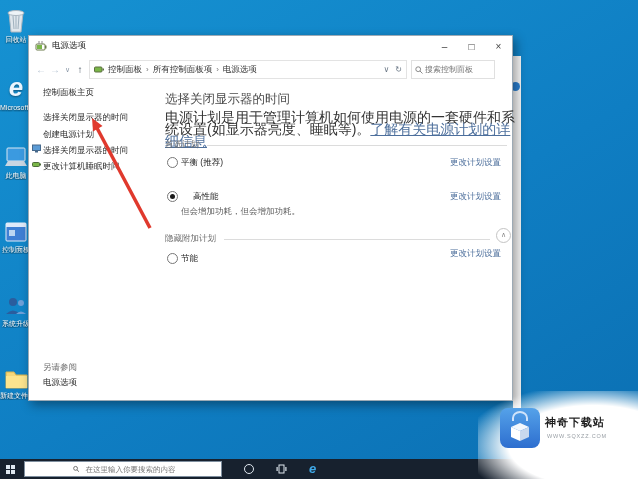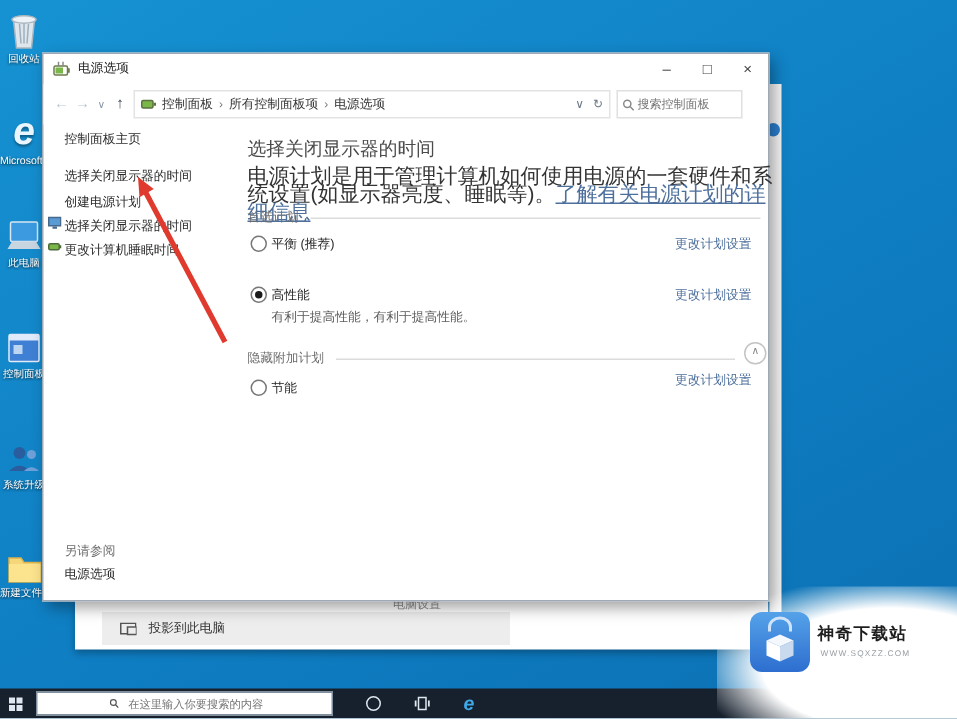--- a/index.html
+++ b/index.html
@@ -140,32 +140,20 @@
   <div class="dicon" style="top:368px;">
     <svg width="25" height="22" viewBox="0 0 25 22">
       <path d="M2 4 L10 4 L12 7 L23 7 L23 20 L2 20 Z" fill="#f5d77a" stroke="#d9b44f"></path>
       <rect x="2" y="8" width="21" height="12" fill="#fce48e"></rect>
     </svg>
     <span class="dlabel">新建文件夹</span>
   </div>
 
   <div class="right-strip"></div>
   <div class="blue-dot"></div>
-  <div class="settings-strip">
-    <div class="partial-text">
-        <i>电脑设置</i>
-      </div>
-    <div class="settings-row">
-      <svg width="11" height="9" viewBox="0 0 11 9">
-        <rect x="0.5" y="0.5" width="10" height="7" fill="none" stroke="#555"></rect>
-        <rect x="5" y="3" width="6" height="5" fill="#ededed" stroke="#555"></rect>
-      </svg>
-      <span>投影到此电脑</span>
-    </div>
-  </div>
 
   <div class="win">
 
     <div class="titlebar">
       <svg class="ticon" width="12" height="11" viewBox="0 0 12 11">
         <rect x="1" y="3" width="9" height="6" rx="1" fill="#fff" stroke="#6b7b4a"></rect>
         <rect x="2" y="4" width="5" height="4" fill="#7ab648"></rect>
         <rect x="10" y="4.5" width="1.5" height="3" fill="#6b7b4a"></rect>
         <path d="M4 0 L4 3 M7 0 L7 3" stroke="#888"></path>
       </svg>
@@ -226,23 +214,23 @@
     <div class="group-head" style="top:103px;">
       <b>首选计划</b>
         <i></i>
     </div>
 
     <span class="radio" style="left:138px;top:121px;"></span>
     <span class="plan-name" style="top:121px;">平衡 (推荐)</span>
     <span class="plan-link" style="top:121px;">更改计划设置</span>
 
     <span class="radio on" style="left:138px;top:155px;"></span>
-    <span class="plan-name" style="top:155px;">高性能</span>
+    <span class="plan-name" style="top:155px;margin-left:12px;">高性能</span>
     <span class="plan-link" style="top:155px;">更改计划设置</span>
-    <span class="plan-desc" style="top:170px;">有利于提高性能，有利于提高性能。</span>
+    <span class="plan-desc" style="top:170px;">但会增加功耗，但会增加功耗。</span>
 
     <div class="group-head" style="top:197px;width:325px;">
       <b>隐藏附加计划</b>
         <i></i>
     </div>
     <span class="collapse-btn">∧</span>
 
     <span class="radio" style="left:138px;top:217px;"></span>
     <span class="plan-name" style="top:217px;">节能</span>
     <span class="plan-link" style="top:212px;">更改计划设置</span>

